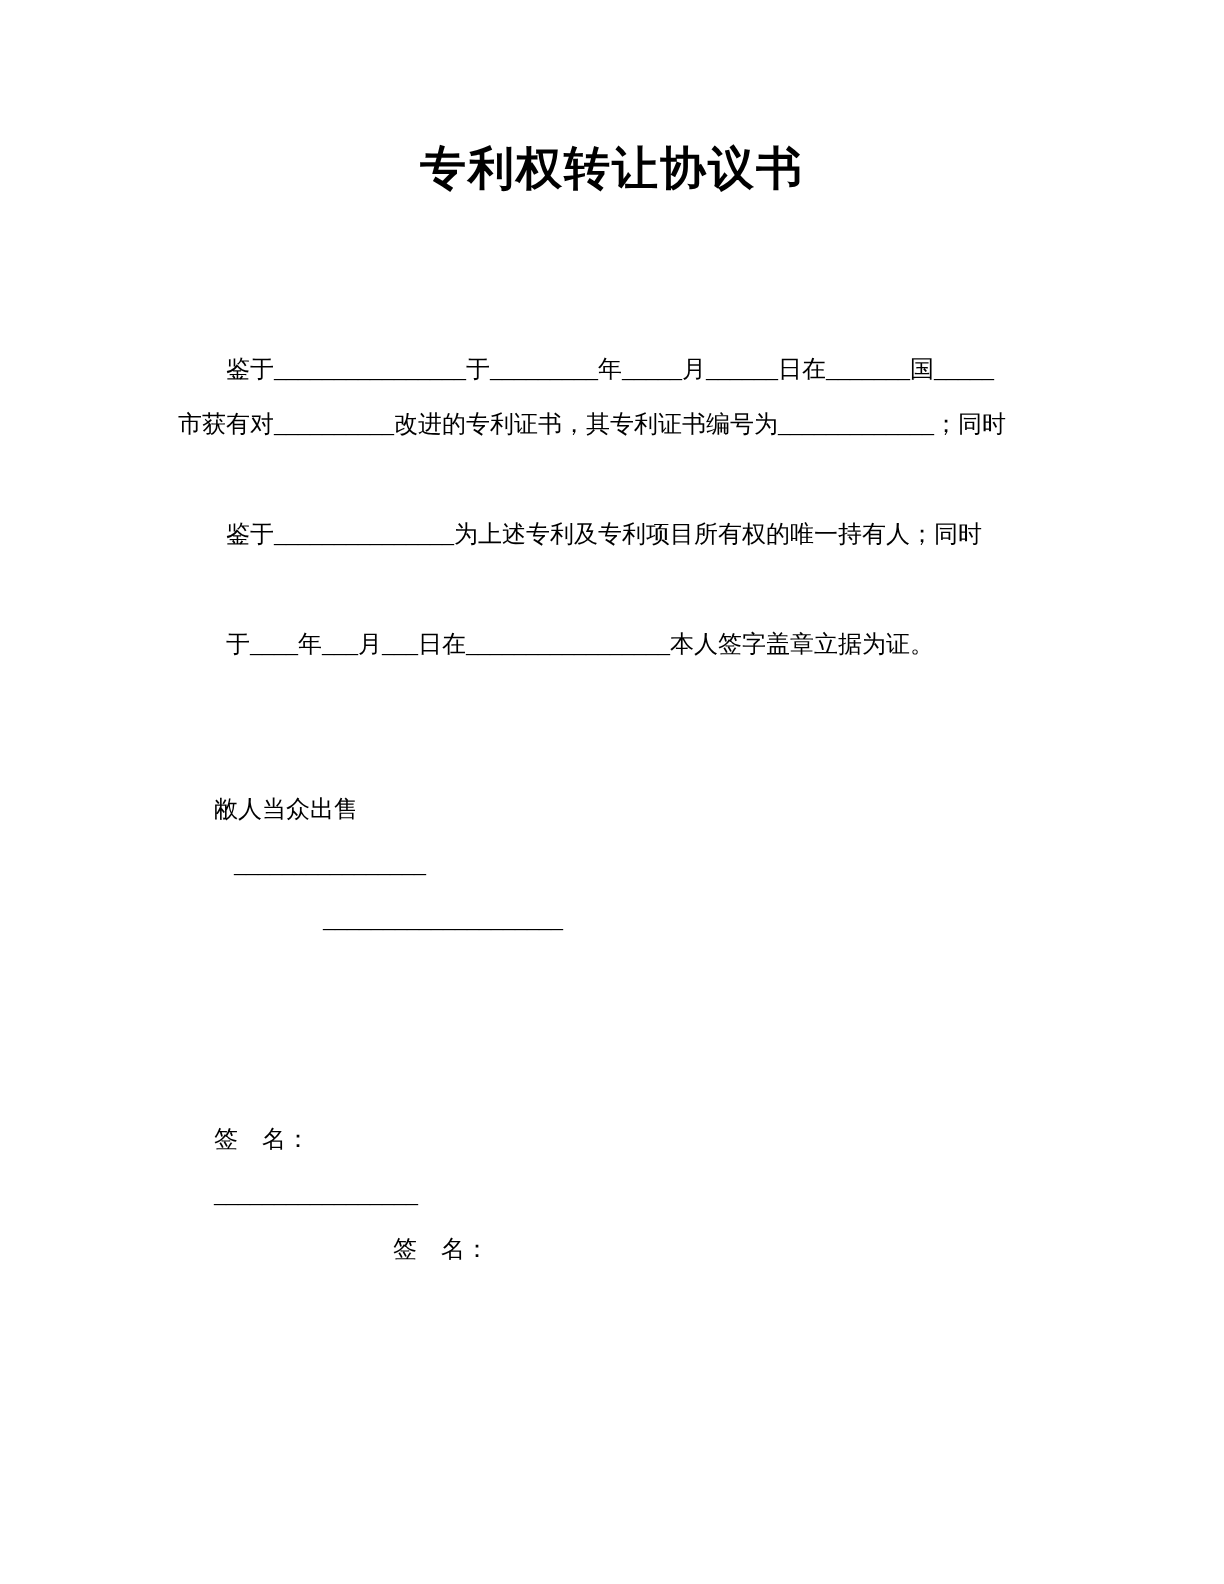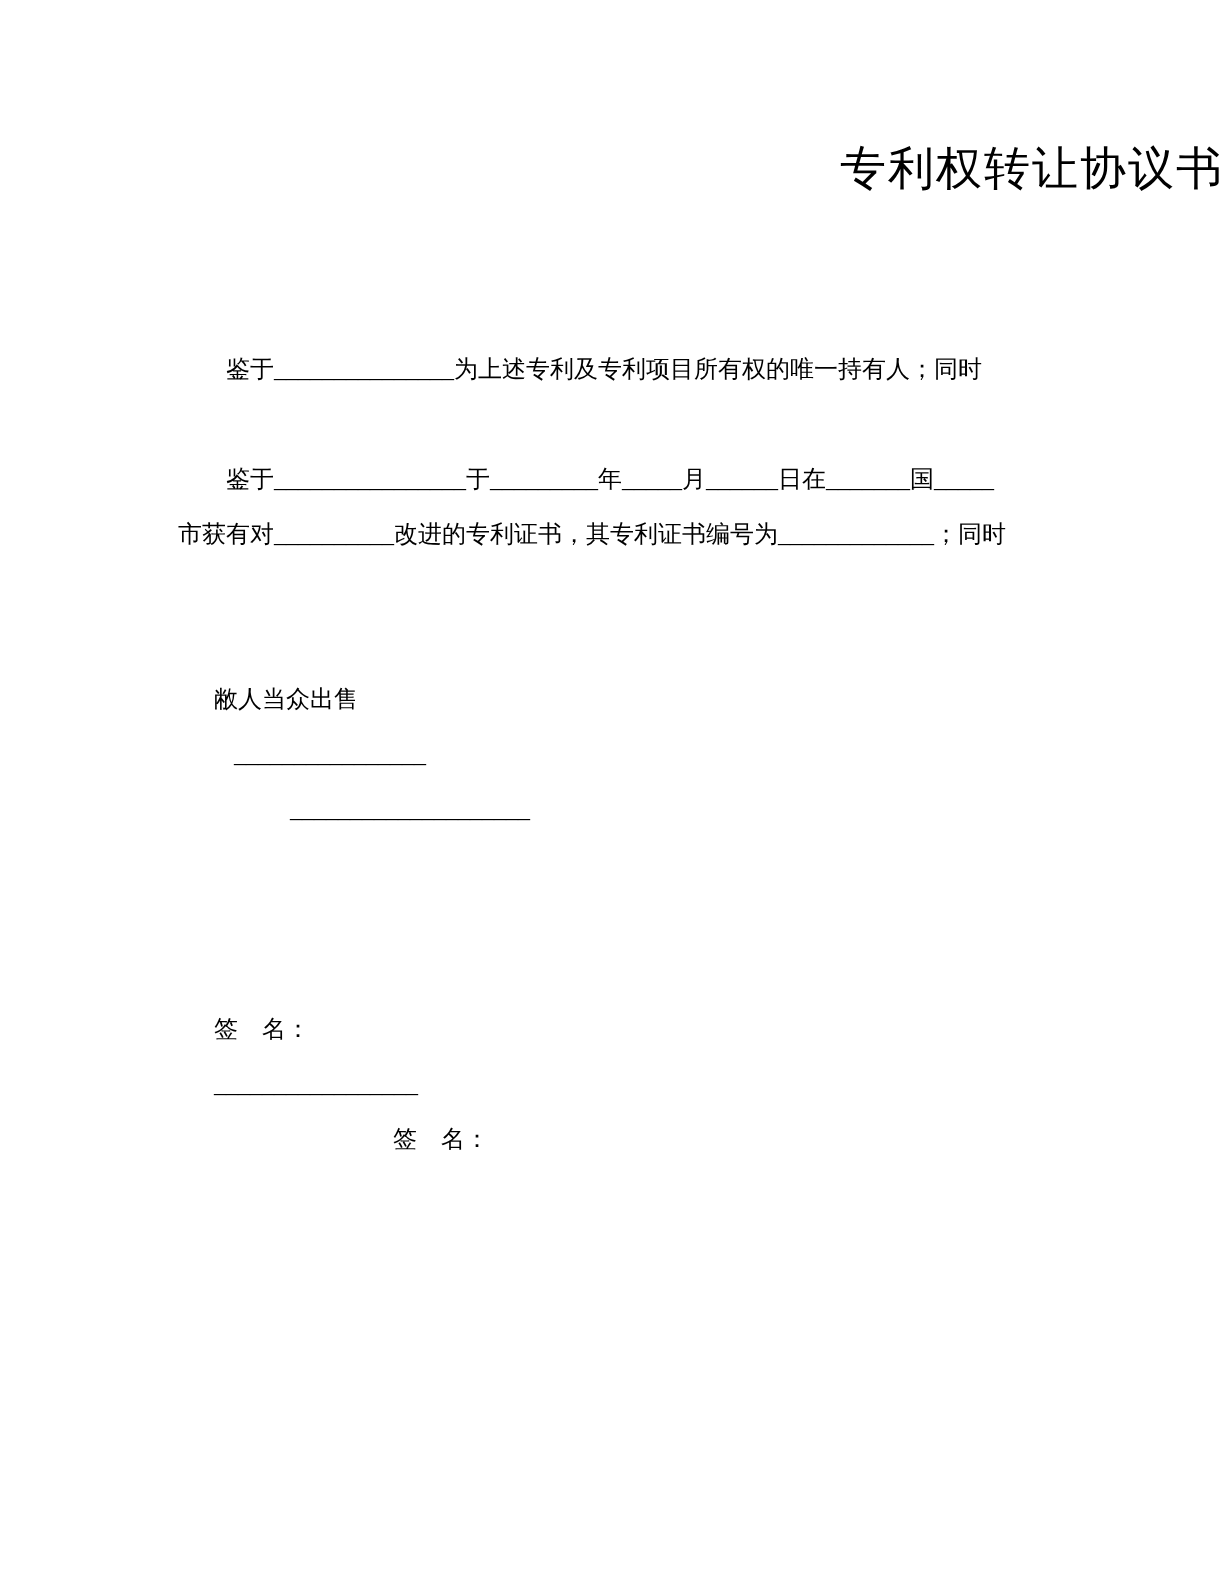--- a/index.html
+++ b/index.html
@@ -12,60 +12,61 @@
     width: 1224px;
     height: 1584px;
     background: #ffffff;
     color: #000000;
     overflow: hidden;
     font-family: "Liberation Serif", "DejaVu Serif", serif;
   }
   .doc-title {
     margin: 0;
     padding-top: 138px;
-    text-align: right;
+    text-align: center;
     font-family: "Liberation Sans", "DejaVu Sans", sans-serif;
-    font-weight: normal;
+    font-weight: bold;
     font-size: 46px;
     line-height: 60px;
     letter-spacing: 2px;
     color: #000000;
   }
   .doc-body {
     margin: 144px 168px 0 178px;
     font-size: 24px;
     line-height: 55px;
     color: #000000;
   }
   .doc-body p {
     margin: 0 0 55px 0;
     text-indent: 48px;
     white-space: pre-wrap;
     word-break: break-all;
   }
   
   .blank-gap-sm { margin-left: 20px; text-align: center; }
-  .blank-gap-lg { margin-left: 76px; }
+  .blank-gap-lg { margin-left: 109px; }
   .sig-gap      { margin-left: 179px; }
 </style>
 </head>
 <body>
 
 <div class="page">
 
   <h1 class="doc-title">专利权转让协议书</h1>
 
   <div class="doc-body">
 
-    <p>鉴于_______________为上述专利及专利项目所有权的唯一持有人；同时</p>
-
     <p>鉴于________________于_________年_____月______日在_______国_____
 市获有对__________改进的专利证书，其专利证书编号为_____________；同时</p>
 
+    <p>鉴于_______________为上述专利及专利项目所有权的唯一持有人；同时</p>
 
+
+    <p>于____年___月___日在_________________本人签字盖章立据为证。</p>
 
     <p>
       <span>敝人当众出售</span>
       <span class="blank-gap-sm">________________</span>
       <span class="blank-gap-lg">____________________</span>
     </p>
 
     <p>
       <span>签　名：</span>
       <span>_________________</span>

